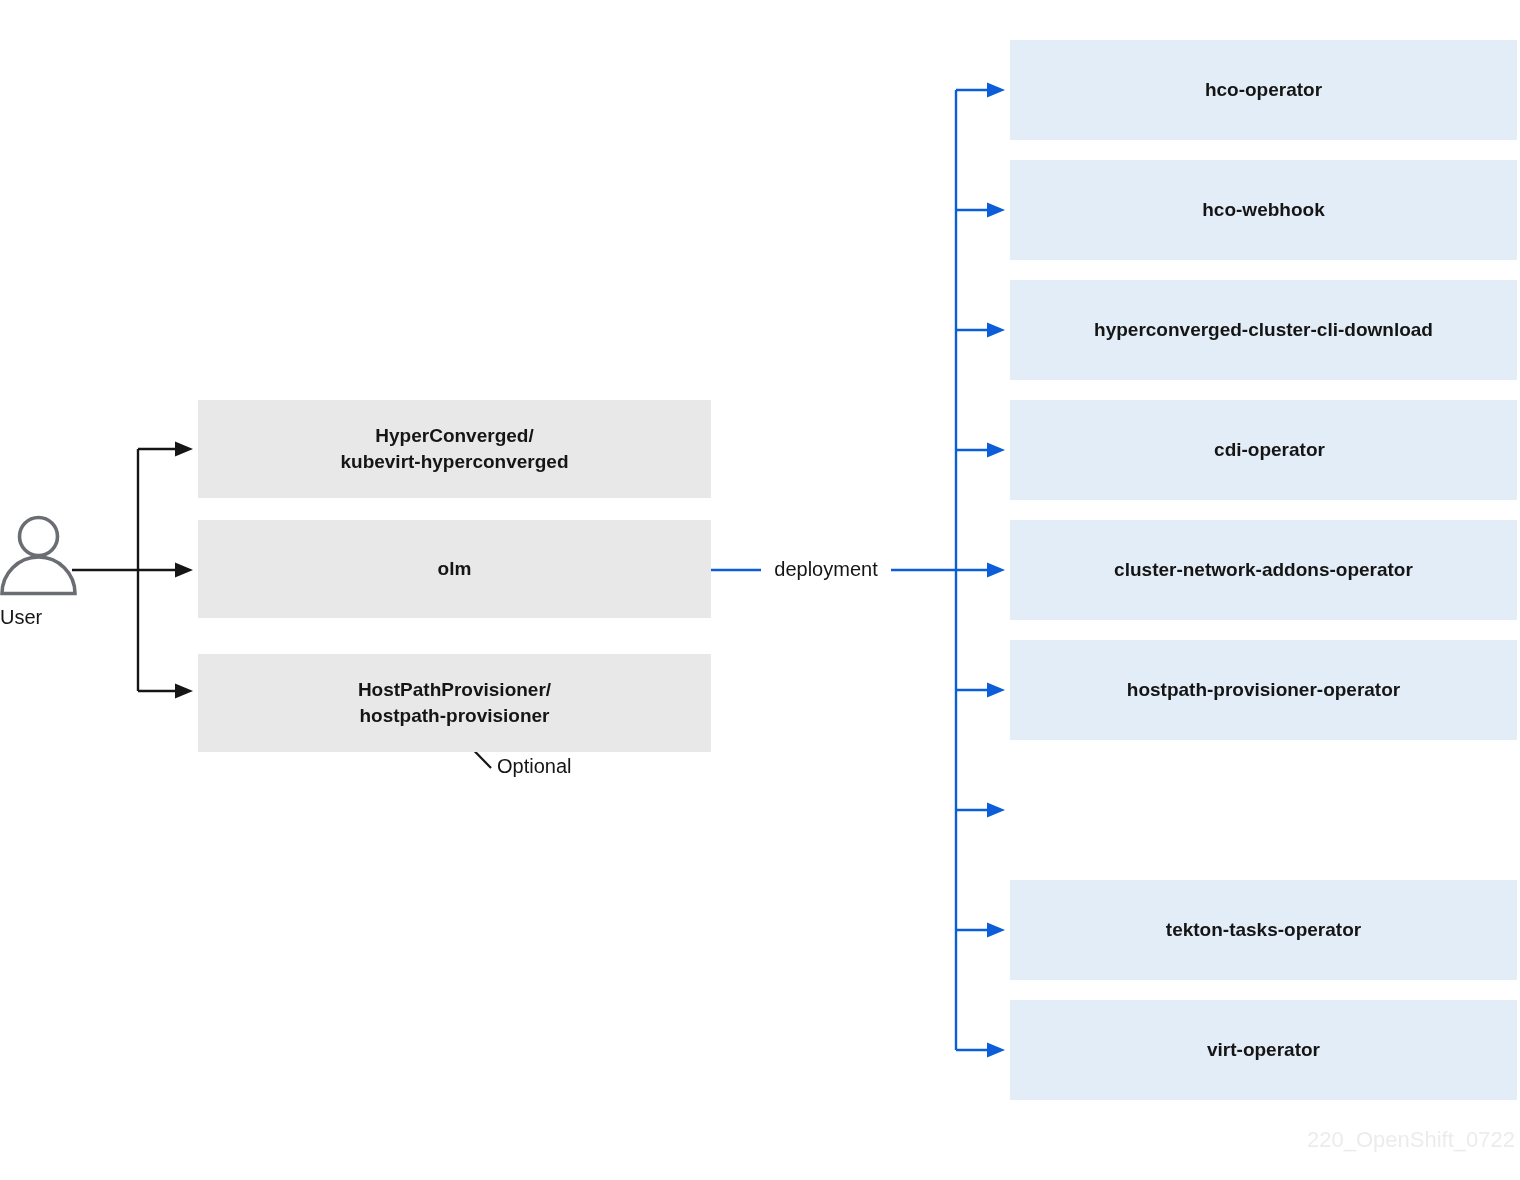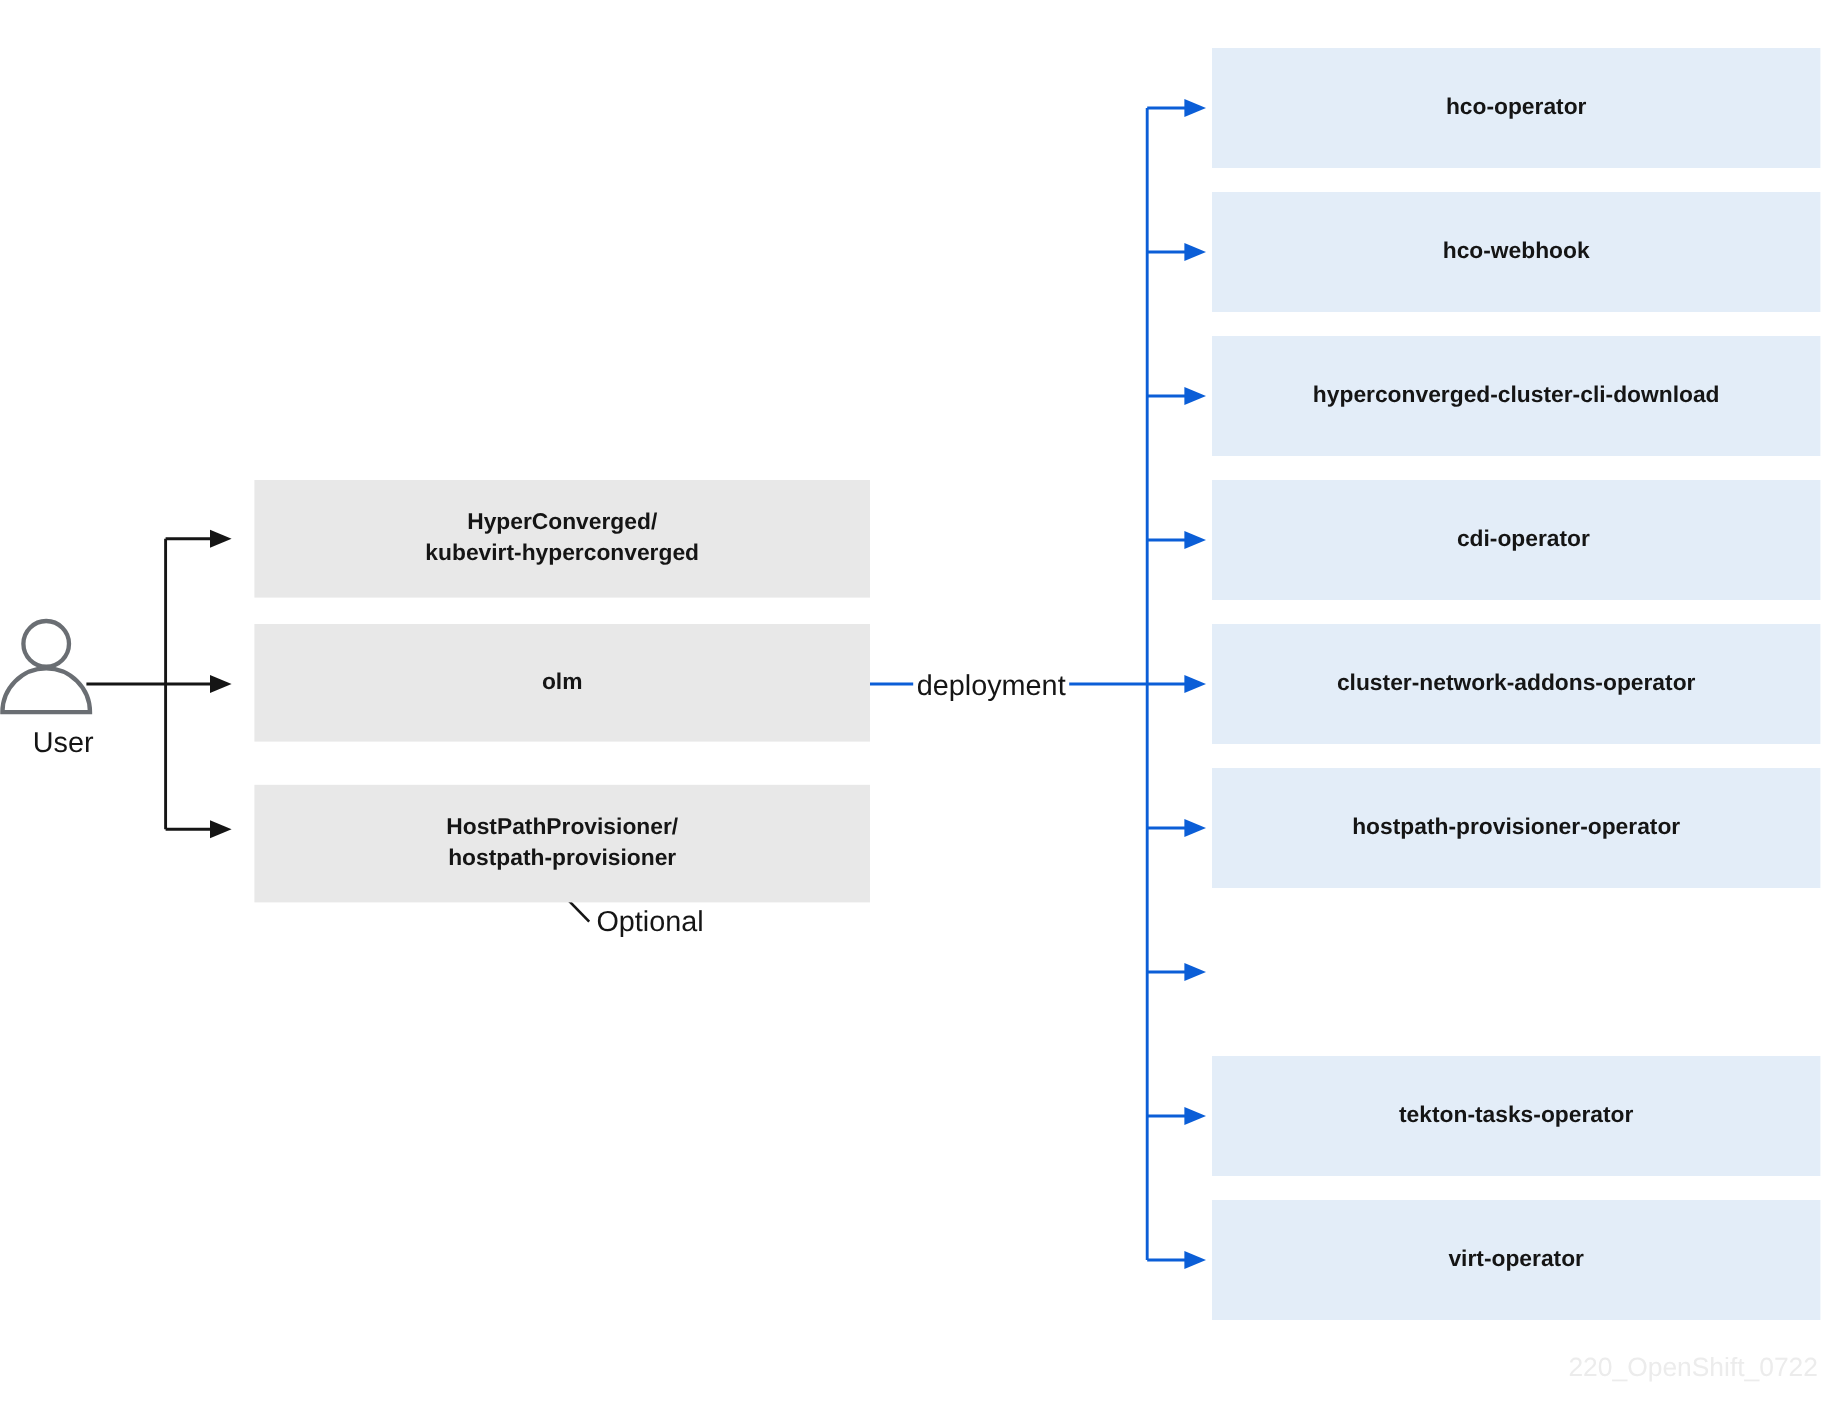--- a/index.html
+++ b/index.html
@@ -26,33 +26,33 @@
   .b  { stroke: var(--accent-blue); stroke-width: 2.4; fill: none; }
   .bf { fill: var(--accent-blue); stroke: none; }
   .person { stroke: var(--user-icon-gray); stroke-width: 3.6; fill: #ffffff; }
 
   .node {
     position: absolute; z-index: 2;
     display: flex; flex-direction: column; align-items: center; justify-content: center;
     text-align: center; font-weight: 700; font-size: 19px; line-height: 1.35;
     color: var(--text-color);
   }
-  .node-gray { left: 212px; width: 513px; height: 98px; background: var(--node-gray-fill); }
+  .node-gray { left: 198px; width: 513px; height: 98px; background: var(--node-gray-fill); }
   .node-blue { left: 1010px; width: 507px; height: 100px; background: var(--node-blue-fill); }
 
   .g0 { top: 400px; } .g1 { top: 520px; } .g2 { top: 642px; margin-top: 12px; }
   .r0 { top: 40px; }  .r1 { top: 160px; } .r2 { top: 280px; }
   .r3 { top: 400px; padding-left: 12px; } .r4 { top: 520px; } .r5 { top: 640px; }
   .r6 { top: 760px; } .r7 { top: 880px; text-align: right; } .r8 { top: 1000px; }
 
   .annotation {
     position: absolute; z-index: 2;
-    font-size: 24px; font-weight: 400; color: var(--text-color); white-space: nowrap;
+    font-size: 20px; font-weight: 400; color: var(--text-color); white-space: nowrap;
   }
-  .user-label { left: 0; top: 606px; width: 78px; text-align: right; }
+  .user-label { left: 0; top: 606px; width: 78px; text-align: left; }
   .deployment-label { left: 762px; top: 558px; width: 128px; text-align: center; }
   .optional-label { left: 497px; top: 755px; }
   .watermark {
     position: absolute; top: 1127px; right: 5px; z-index: 2;
     font-size: 22px; font-weight: 400; color: var(--watermark-gray); white-space: nowrap;
   }
 </style>
 </head>
 <body>
 

